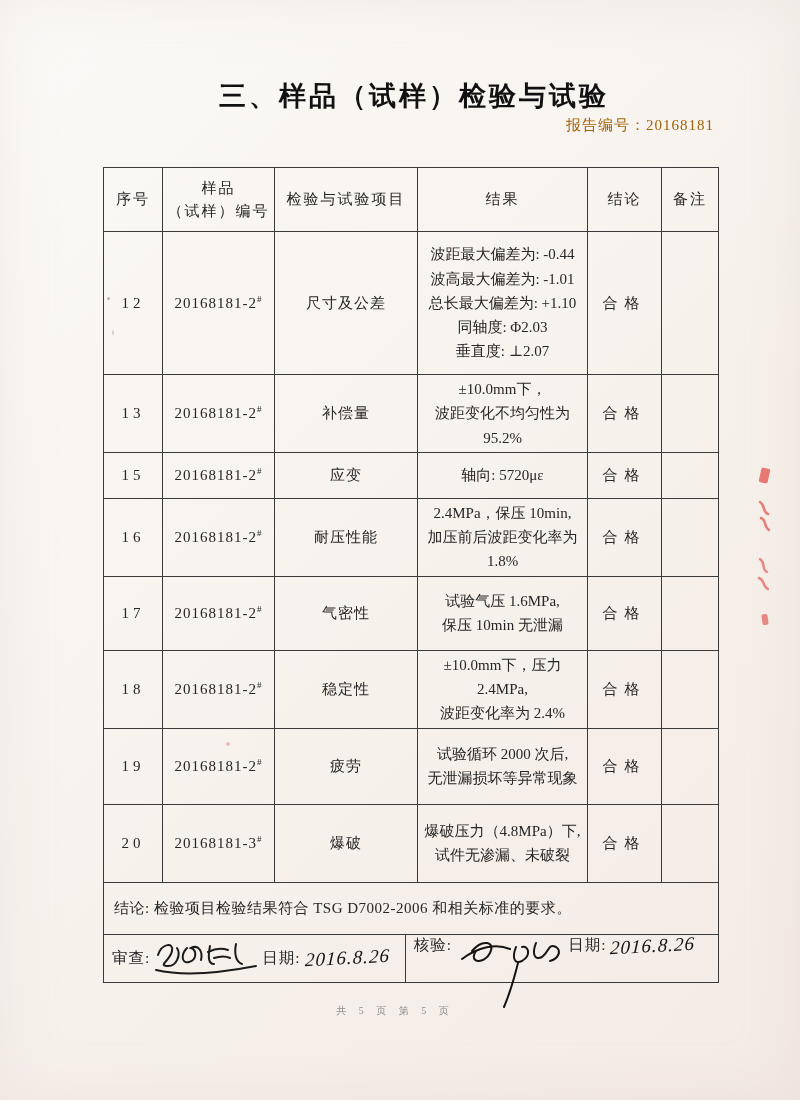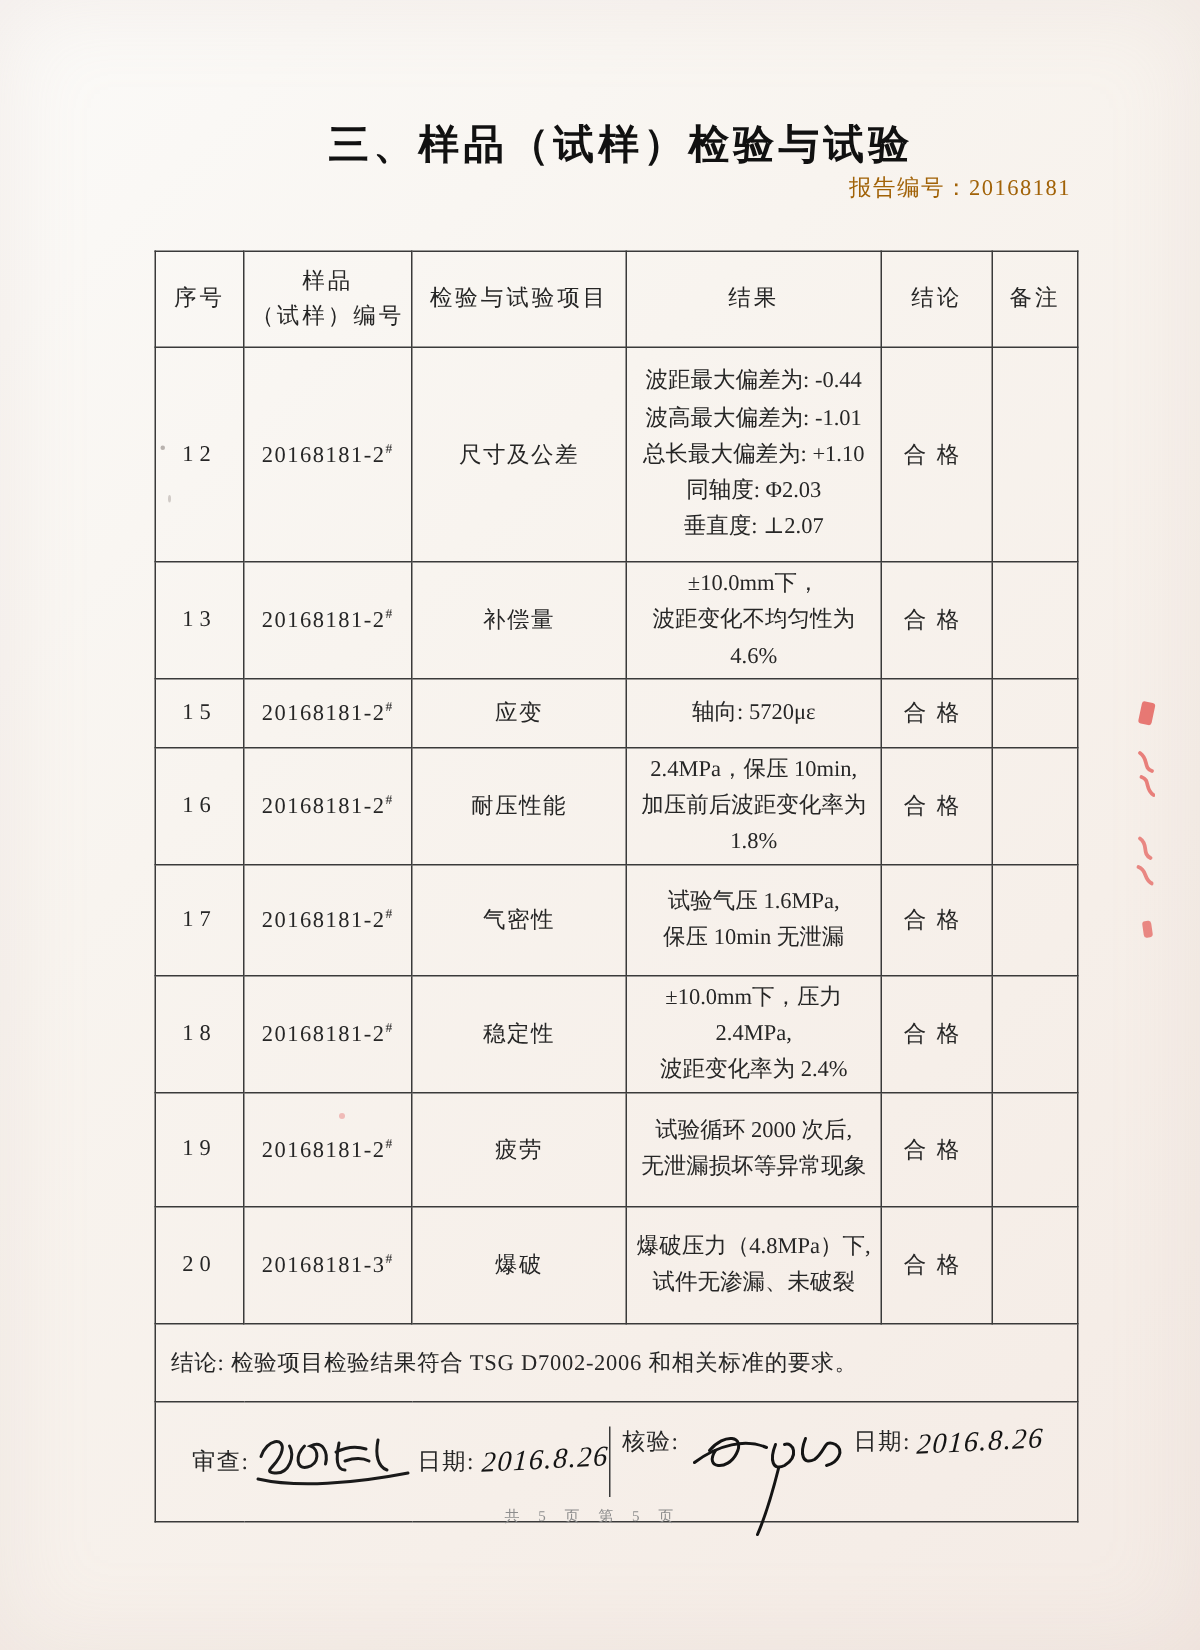--- a/index.html
+++ b/index.html
@@ -37,21 +37,21 @@
   .cell-conclusion{text-align:left !important;padding:4px 10px !important;font-size:15.5px;letter-spacing:0.5px;}
   .sign-wrap{display:flex;width:100%;height:100%;align-items:center;}
   .sign-left{flex:0 0 49%;display:flex;align-items:center;padding-left:8px;box-sizing:border-box;}
   .sign-right{flex:1;display:flex;align-items:flex-start;border-left:1.5px solid #3a3a3a;height:47px;padding-left:8px;box-sizing:border-box;}
   .sign-label{font-size:15.5px;letter-spacing:1px;white-space:nowrap;}
   .sig-svg{display:inline-block;margin:0 2px;overflow:visible;}
   .hand{
     font-style:italic;font-size:19px;letter-spacing:1px;color:#141414;
     display:inline-block;transform:rotate(-3deg) skewX(-6deg);white-space:nowrap;margin-left:4px;
   }
-  td.sign-cell{padding:16px !important;height:47px;overflow:visible;}
+  td.sign-cell{padding:0 !important;height:47px;overflow:visible;}
   .footer{
     position:absolute;top:1004px;left:0;width:790px;text-align:center;
     font-size:10px;color:#8d8d8d;letter-spacing:5px;
   }
   
   .stamp-frag{position:absolute;color:#e2504c;}
   .frag-a{top:468px;left:760px;width:9px;height:15px;background:rgba(226,80,76,0.75);border-radius:2px;transform:rotate(12deg);}
   .frag-b{top:500px;left:758px;width:12px;height:34px;}
   .frag-c{top:556px;left:757px;width:12px;height:36px;}
   .frag-d{top:614px;left:762px;width:6px;height:11px;background:rgba(226,80,76,0.65);border-radius:2px;transform:rotate(-8deg);}
@@ -100,21 +100,21 @@
 垂直度: ⊥2.07</td>
       <td class="cell-verdict">合格</td>
       <td></td>
     </tr>
 
     <tr style="height:69px">
       <td class="cell-no">13</td>
       <td class="cell-sample"><span>20168181-2</span><sup>#</sup></td>
       <td class="cell-item">补偿量</td>
       <td class="cell-result">±10.0mm下，
-波距变化不均匀性为 4.6%</td>
+波距变化不均匀性为 95.2%</td>
       <td class="cell-verdict">合格</td>
       <td></td>
     </tr>
 
 
     <tr style="height:46px">
       <td class="cell-no">15</td>
       <td class="cell-sample"><span>20168181-2</span><sup>#</sup></td>
       <td class="cell-item">应变</td>
       <td class="cell-result">轴向: 5720με</td>

